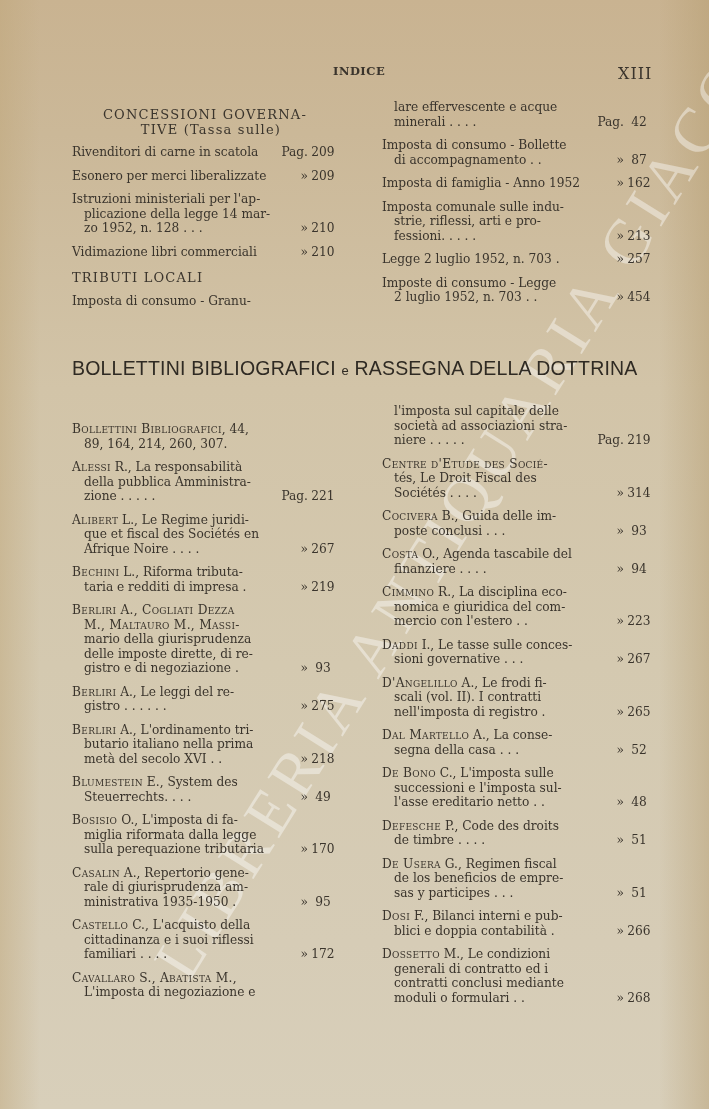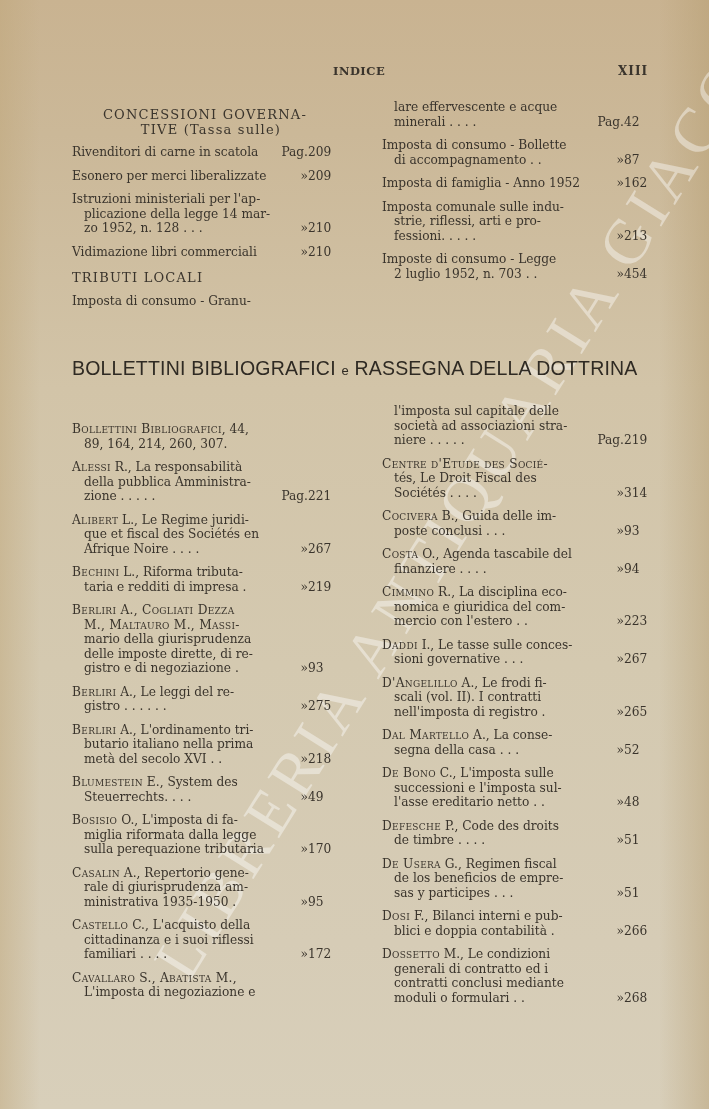--- a/index.html
+++ b/index.html
@@ -15,32 +15,32 @@
     background: linear-gradient(270deg, rgba(180,155,110,0.45), rgba(180,155,110,0)); }
   .watermark {
     position:absolute; left:-60px; top:520px; width:980px;
     transform: rotate(-58deg); transform-origin: center;
     font-family: "Liberation Serif", serif; font-size: 64px; letter-spacing: 6px;
     color: rgba(255,255,255,0.42); white-space: nowrap; text-align:center;
     pointer-events:none;
   }
   .running-head { position:absolute; top:64px; left:0; width:709px; height:20px; }
   .rh-title { position:absolute; left:333px; top:0; font-size:11.5px; font-weight:bold; letter-spacing:0.5px; }
-  .rh-page { position:absolute; left:618px; top:0; font-size:12px; letter-spacing:1px;font-weight:bold; }
+  .rh-page { position:absolute; left:618px; top:0; font-size:16px; letter-spacing:1px; }
 
   .col { position:absolute; font-size:12.2px; line-height:14.5px; }
   .col-left { left:72px; width:266px; }
   .col-right { left:382px; width:272px; }
 
   .entry { position:relative; margin-bottom:9px; }
   .entry .txt { display:block; padding-right:62px; }
   .entry .txt .line { display:block; }
   .entry .txt .line + .line { padding-left:12px; }
   .entry .ref { position:absolute; right:0; bottom:0; width:64px; text-align:right; white-space:nowrap; }
-  .entry .ref .pg { display:inline-block; width:30px; text-align:left; }
+  .entry .ref .pg { display:inline-block; width:30px; text-align:center; }
   .sc { font-variant: small-caps; letter-spacing:0.3px; }
   .heading { font-size:13px; letter-spacing:1.2px; margin: 12px 0 8px 0; }
   .heading .line + .line { padding-left:12px; display:block; }
   .heading .line { display:block; }
 
   .section-title {
     position:absolute; left:72px; top:357px; width:590px;
     font-family: "Liberation Sans", sans-serif; font-size:19.5px; letter-spacing:0.2px; color:#2f2a23;
     white-space:nowrap;
   }
@@ -122,20 +122,26 @@
     <div class="entry">
       <span class="txt">
         <span class="line">Imposta comunale sulle indu-</span>
         <span class="line">strie, riflessi, arti e pro-</span>
         <span class="line">fessioni.     .     .     .     .</span>
       </span>
       <span class="ref"><span>»</span><span class="pg">213</span></span>
     </div>
     <div class="entry">
       <span class="txt">
+        <span class="line">Legge 2 luglio 1952, n. 703  .</span>
+      </span>
+      <span class="ref"><span>»</span><span class="pg">257</span></span>
+    </div>
+    <div class="entry">
+      <span class="txt">
         <span class="line">Imposte di consumo - Legge</span>
         <span class="line">2 luglio 1952, n. 703 .     .</span>
       </span>
       <span class="ref"><span>»</span><span class="pg">454</span></span>
     </div>
   </div>
 
 <div class="section-title">
   <span>BOLLETTINI BIBLIOGRAFICI</span>
   <span class="small">e</span>

